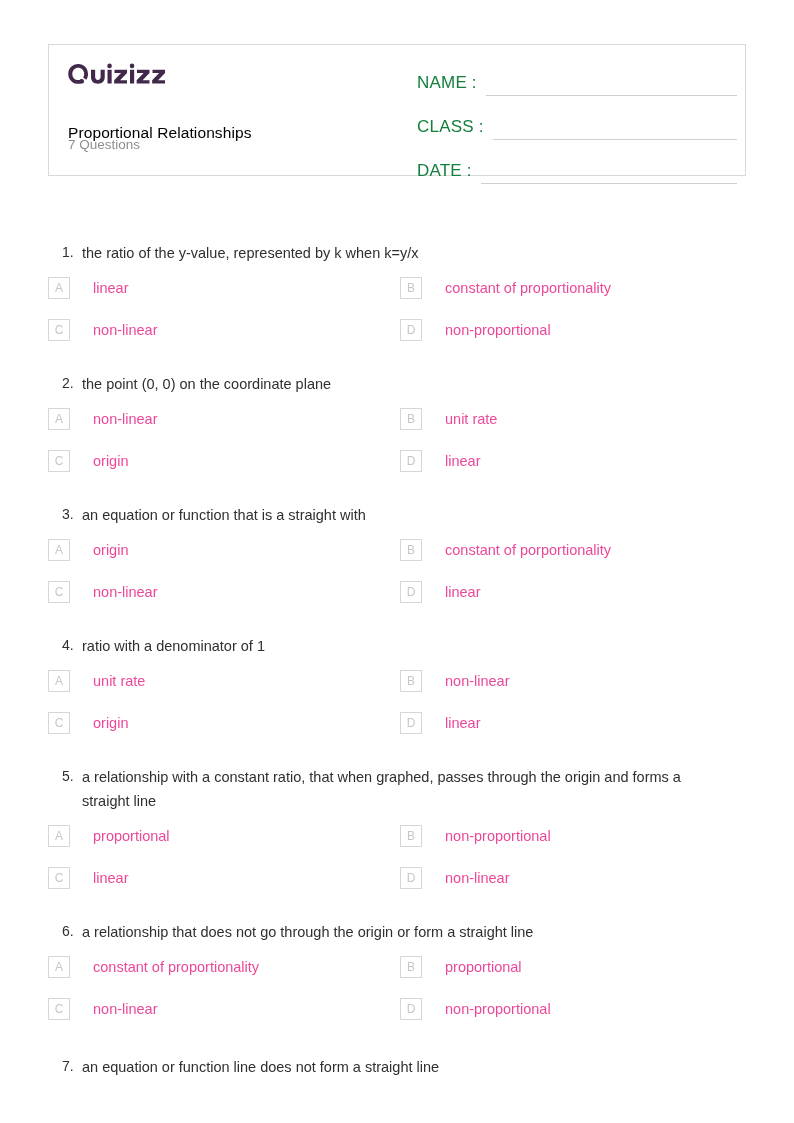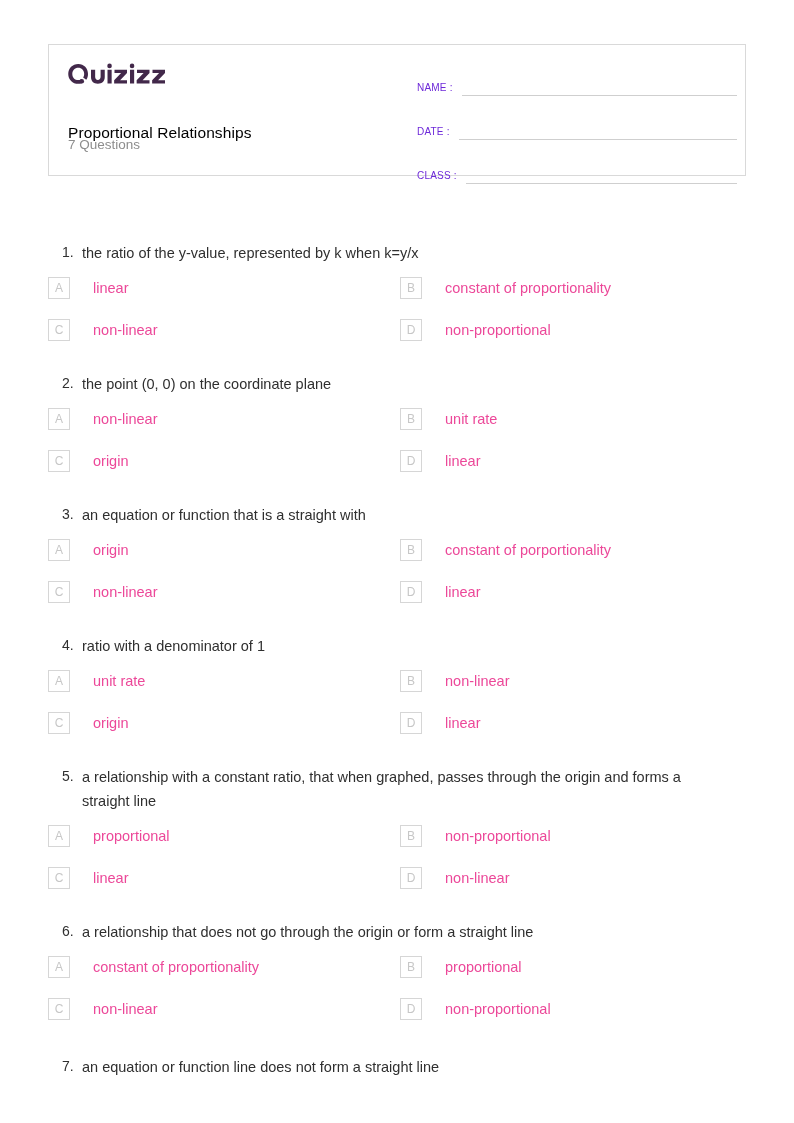--- a/index.html
+++ b/index.html
@@ -69,22 +69,22 @@
     width: 320px;
   }
   .field-row {
     display: flex;
     align-items: flex-end;
     height: 33px;
     margin-bottom: 11px;
   }
   .field-row:last-child { margin-bottom: 0; }
   .field-label {
-    font-size: 10px;
-    color: #6d28d9;
+    font-size: 17px;
+    color: #15803d;
     white-space: nowrap;
     padding-bottom: 3px;
     letter-spacing: 0.2px;
   }
   .field-line {
     flex: 1;
     border-bottom: 1px solid #cfcfcf;
     margin-left: 9px;
     height: 22px;
   }
@@ -191,29 +191,29 @@
   </div>
 
   <div class="header-right">
 
     <div class="field-row">
       <span class="field-label">NAME :</span>
       <span class="field-line"></span>
     </div>
 
     <div class="field-row">
+      <span class="field-label">CLASS :</span>
+      <span class="field-line"></span>
+    </div>
+
+    <div class="field-row">
       <span class="field-label">DATE  :</span>
       <span class="field-line"></span>
     </div>
 
-    <div class="field-row">
-      <span class="field-label">CLASS :</span>
-      <span class="field-line"></span>
-    </div>
-
   </div>
 </div>
 
 <div class="questions">
 
   <div class="question-block">
     <div class="q-head">
       <div class="q-num">1.</div>
       <div class="q-text">the ratio of the y-value, represented by k when k=y/x</div>
     </div>

